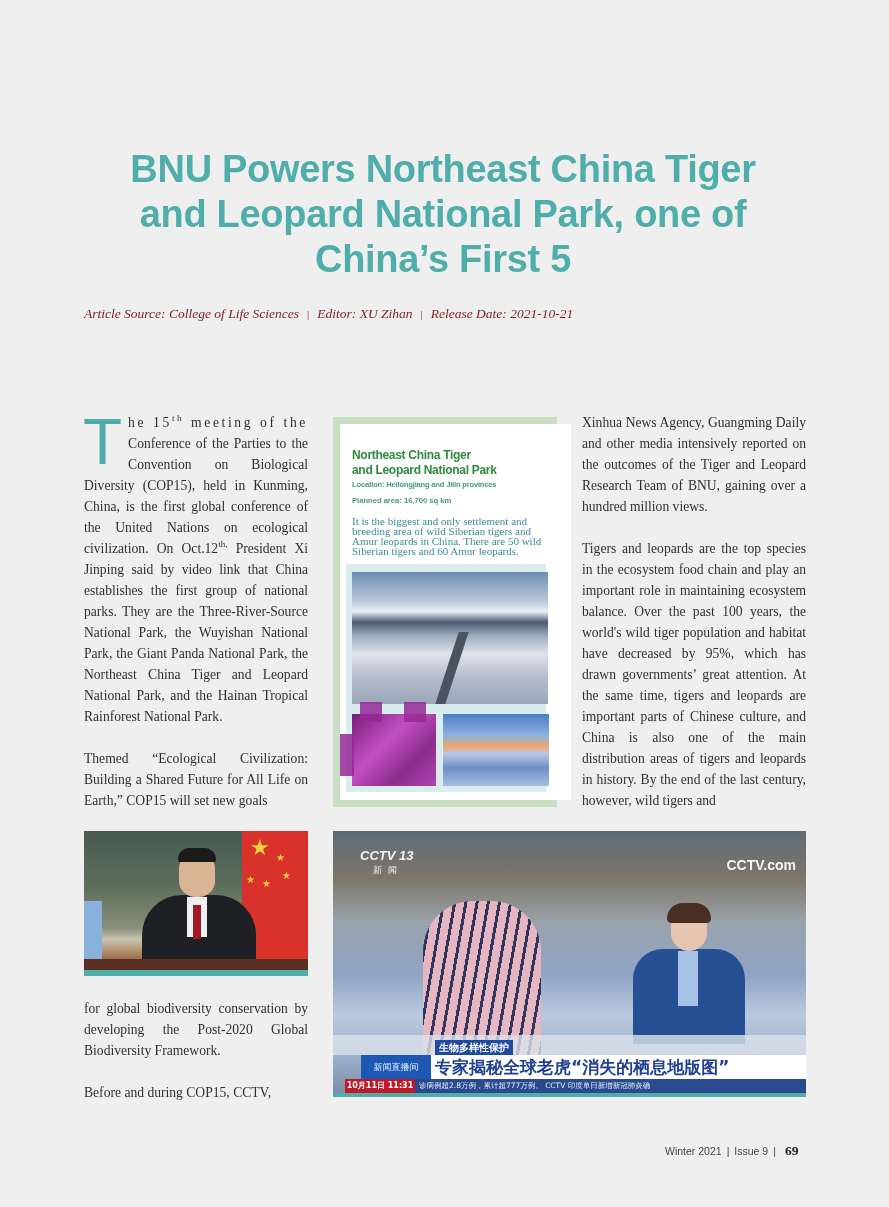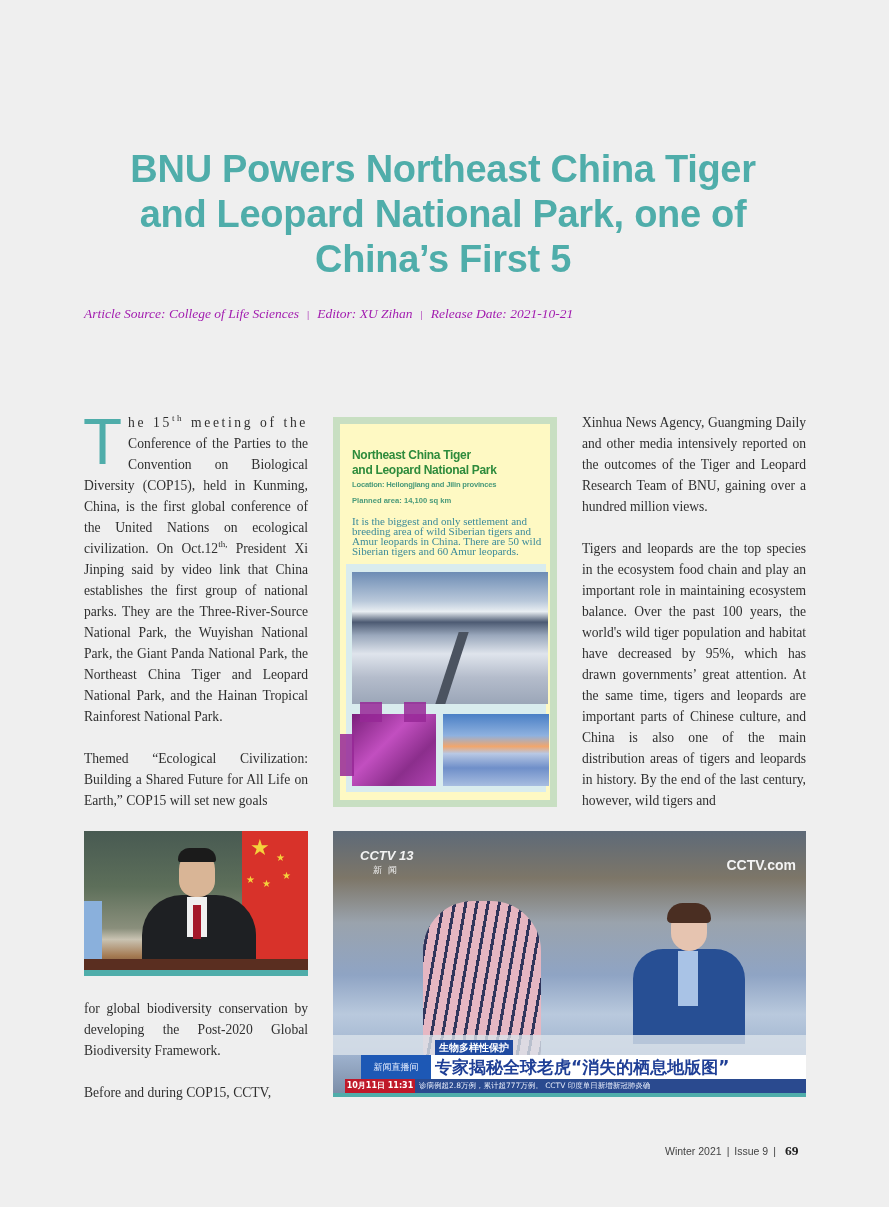--- a/index.html
+++ b/index.html
@@ -7,21 +7,21 @@
     width: 889px; height: 1207px; background: #efefef; position: relative; overflow: hidden;
     font-family: "Liberation Serif", "DejaVu Serif", serif; color: #2a2a2a;
   }
   .title {
     position: absolute; left: 83px; top: 147px; width: 720px;
     font-family: "Liberation Sans", "DejaVu Sans", sans-serif; font-weight: bold;
     font-size: 38px; line-height: 45px; color: #4fadaa; letter-spacing: -0.3px;
   }
   .title span { display: block; text-align: center; }
   .meta {
-    position: absolute; left: 84px; top: 306px; font-style: italic; font-size: 13.5px; color: #a21caf;
+    position: absolute; left: 84px; top: 306px; font-style: italic; font-size: 13.5px; color: #7f1d1d;
     white-space: nowrap;
   }
   .meta .sep { margin: 0 8px; font-style: normal; font-size: 11px; }
   .col {
     position: absolute; font-size: 13.6px; line-height: 21px; text-align: justify; color: #2f2f2f;
   }
   .col p { margin: 0 0 21px 0; }
   .col1 { left: 84px; top: 412px; width: 224px; }
   .col1b { left: 84px; top: 998px; width: 224px; }
   .col3 { left: 582px; top: 412px; width: 224px; }
@@ -30,21 +30,21 @@
     color: #4fadaa; margin: 4px 6px 0 -1px; font-weight: normal;
   }
   .spaced { letter-spacing: 2.6px; }
   sup { font-size: 9px; vertical-align: super; line-height: 0; }
 
   
   .poster {
     position: absolute; left: 333px; top: 417px; width: 224px; height: 390px; background: #c8dfc2;
   }
   .poster-inner {
-    position: absolute; left: 7px; top: 7px; width: 210px; height: 376px; background: #fef9c3;
+    position: absolute; left: 7px; top: 7px; width: 210px; height: 376px; background: #ffffff; padding-left: 21px;
   }
   .p-title { position: absolute; left: 12px; top: 24px; font-family: "Liberation Sans", sans-serif; font-weight: bold;
     font-size: 12px; line-height: 15px; color: #2e8b3c; letter-spacing: -0.3px; }
   .p-loc { position: absolute; left: 12px; top: 56px; font-family: "Liberation Sans", sans-serif; font-weight: bold;
     font-size: 7.6px; color: #4a9a7a; letter-spacing: -0.2px; }
   .p-area { position: absolute; left: 12px; top: 72px; font-family: "Liberation Sans", sans-serif; font-weight: bold;
     font-size: 7.6px; color: #4a9a7a; }
   .p-desc { position: absolute; left: 12px; top: 92px; width: 190px; font-family: Liberation Serif, serif;
     font-size: 11px; line-height: 10px; color: #3b8a9a; }
   .p-photos { position: absolute; left: 6px; top: 140px; width: 200px; height: 228px; background: #d9ecee; }
@@ -123,21 +123,21 @@
   <p>Themed “Ecological Civilization: Building a Shared Future for All Life on Earth,” COP15 will set new goals</p>
 </div>
 
 <div class="poster">
   <div class="poster-inner">
     <div class="p-title">
       <div>Northeast China Tiger</div>
       <div>and Leopard National Park</div>
     </div>
     <div class="p-loc">Location: Heilongjiang and Jilin provinces</div>
-    <div class="p-area">Planned area: 14,100 sq km</div>
+    <div class="p-area">Planned area: 16,700 sq km</div>
     <div class="p-desc">It is the biggest and only settlement and breeding area of wild Siberian tigers and Amur leopards in China. There are 50 wild Siberian tigers and 60 Amur leopards.</div>
     <div class="p-photos">
       <div class="ph-main">
           <div class="ph-road"></div>
         </div>
       <div class="ph-tiger"></div>
       <div class="ph-sunset"></div>
       <div class="ph-purple" style="left:-6px; top:170px; width:14px; height:42px;"></div>
       <div class="ph-purple" style="left:14px; top:138px; width:22px; height:20px;"></div>
       <div class="ph-purple" style="left:58px; top:138px; width:22px; height:20px;"></div>

